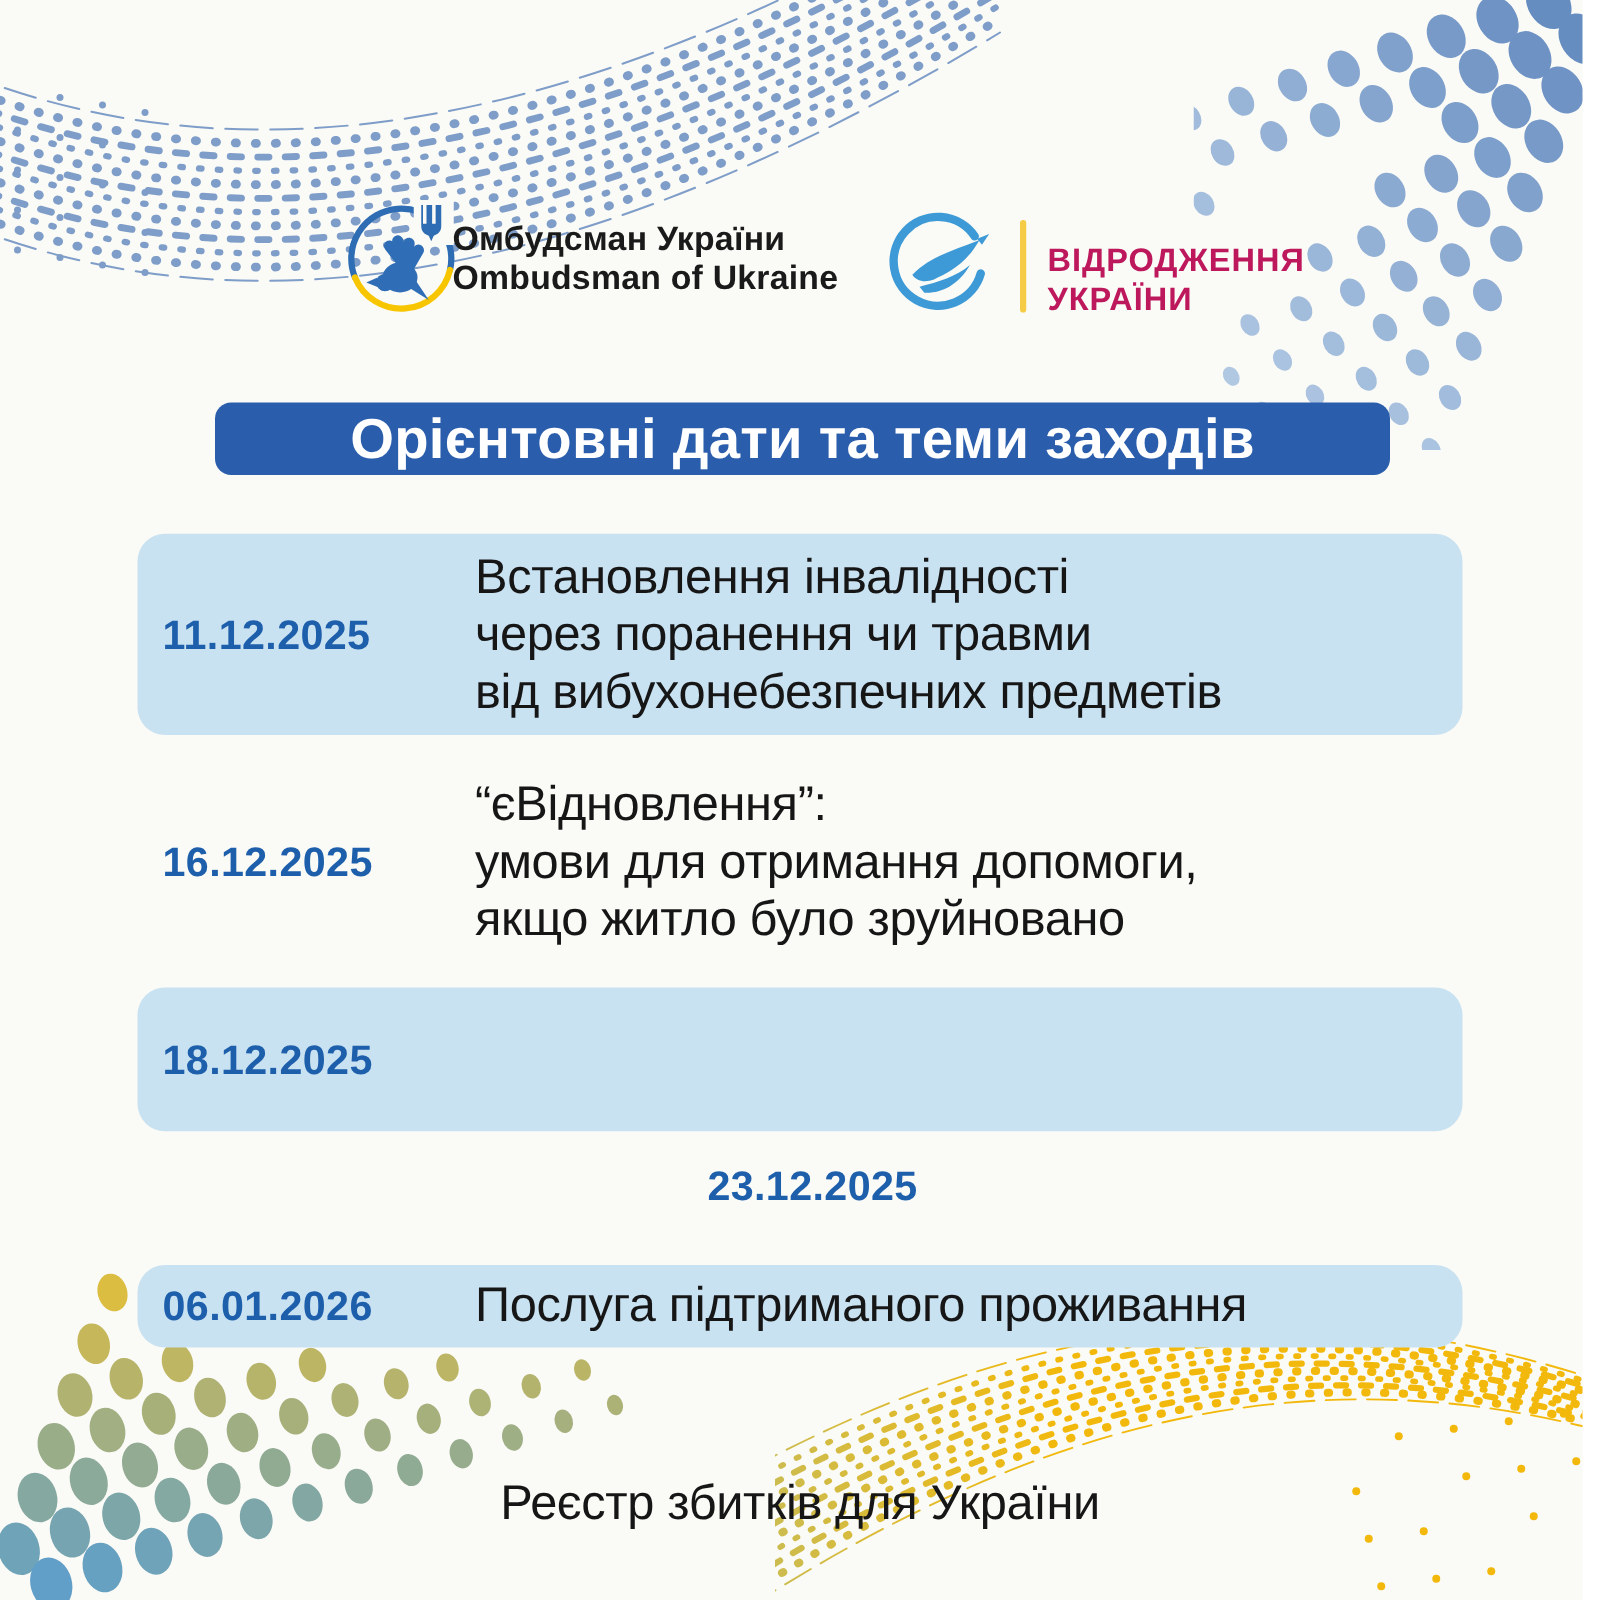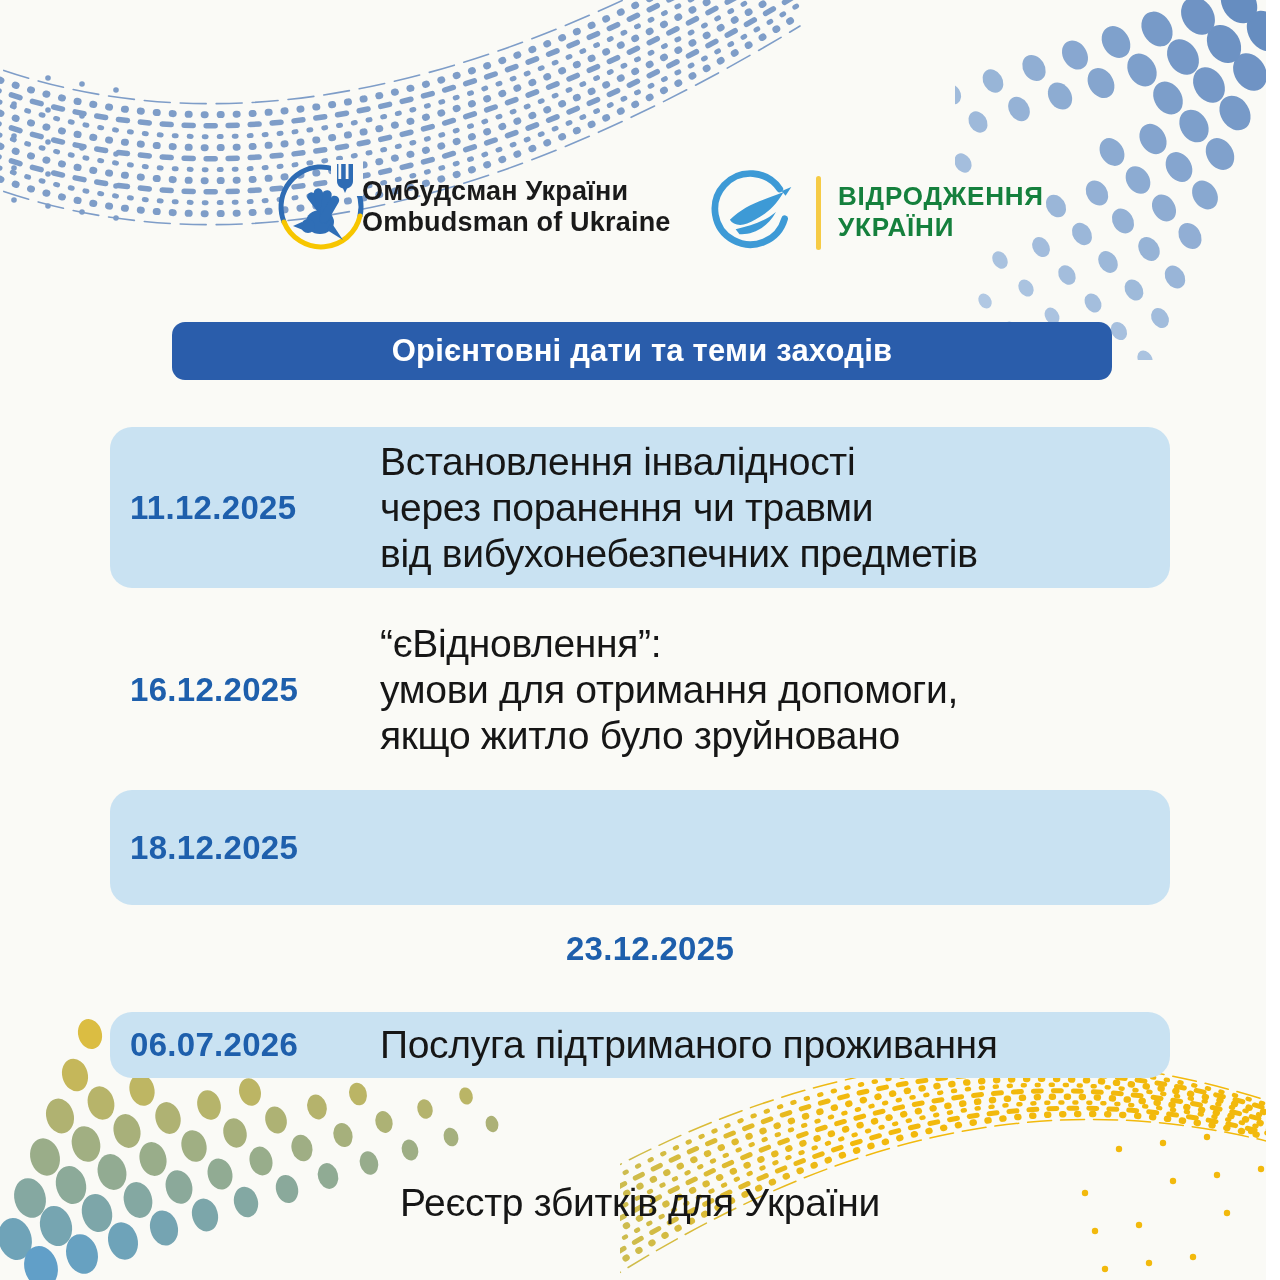--- a/index.html
+++ b/index.html
@@ -11,28 +11,28 @@
   #deco-bl{left:0;top:980px;}
   #deco-br{left:620px;top:1055px;}
 
   
   .logo-omb-icon{position:absolute;left:275px;top:160px;}
   .logo-omb-text{position:absolute;left:362px;top:176px;color:var(--logo-black,#1A1A1A);
     font-size:27px;font-weight:700;line-height:31px;letter-spacing:0.2px;}
   .logo-vid-icon{position:absolute;left:703px;top:166px;}
   .logo-vid-divider{position:absolute;left:816px;top:176px;width:5px;height:74px;border-radius:3px;
     background:var(--divider-yellow,#F6CB45);}
-  .logo-vid-text{position:absolute;left:838px;top:181px;color:#15803d;
+  .logo-vid-text{position:absolute;left:838px;top:193px;color:#be185d;
     font-size:26px;font-weight:800;line-height:31px;letter-spacing:0.8px;}
 
   
   .title-bar{position:absolute;left:172px;top:322px;width:940px;height:58px;border-radius:13px;
     background:var(--title-bg,#2A5DAB);color:var(--title-text,#FFFFFF);
     display:flex;align-items:center;justify-content:center;
-    font-size:31px;font-weight:700;letter-spacing:0.2px;}
+    font-size:45px;font-weight:700;letter-spacing:0.2px;}
 
   
   .schedule{position:absolute;left:110px;top:427px;width:1060px;}
   .row{display:flex;align-items:center;}
   .row.card{background:var(--card-bg,#C9E2F2);border-radius:22px;}
   .r1{height:161px;}
   .r2{height:150px;margin:27px 0 25px 0;}
   .r3{height:115px;justify-content:space-between;}
   .r4{height:55px;margin:25px 0 27px 0;flex-direction:column;}
   .r5{height:66px;}
@@ -271,18 +271,18 @@
 якщо житло було зруйновано</div>
     </div>
     <div class="row card r3">
       <div class="date">18.12.2025</div>
     </div>
     <div class="row r4">
       <div class="date">23.12.2025</div>
       <div class="topic">Реєстр збитків для України</div>
     </div>
     <div class="row card r5">
-      <div class="date">06.07.2026</div>
+      <div class="date">06.01.2026</div>
       <div class="topic">Послуга підтриманого проживання</div>
     </div>
   </div>
 
 </div>
 
 </body></html>

